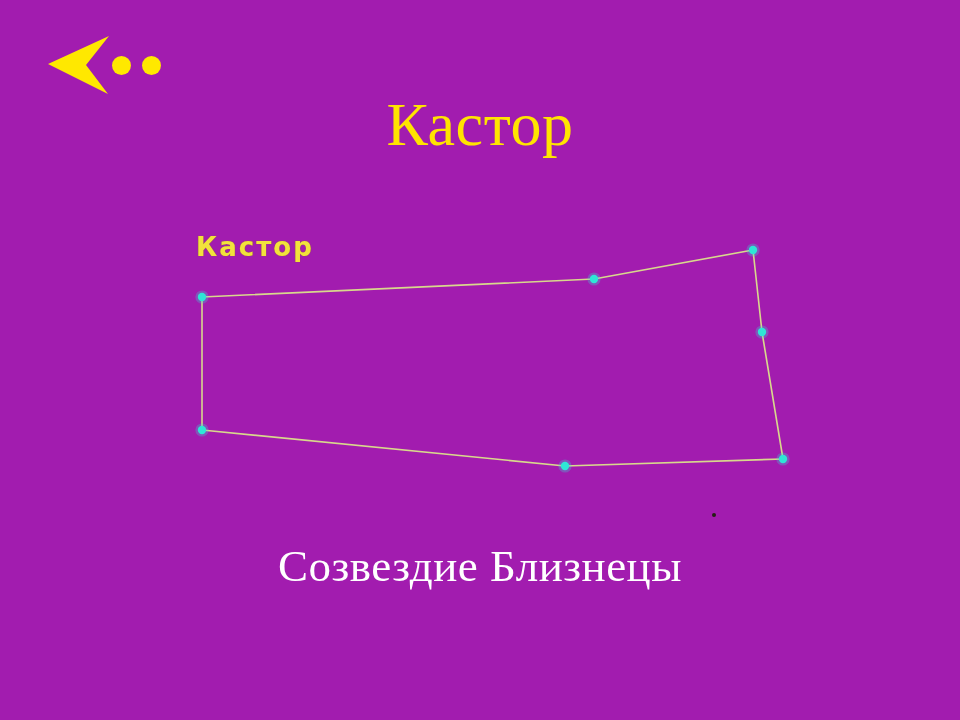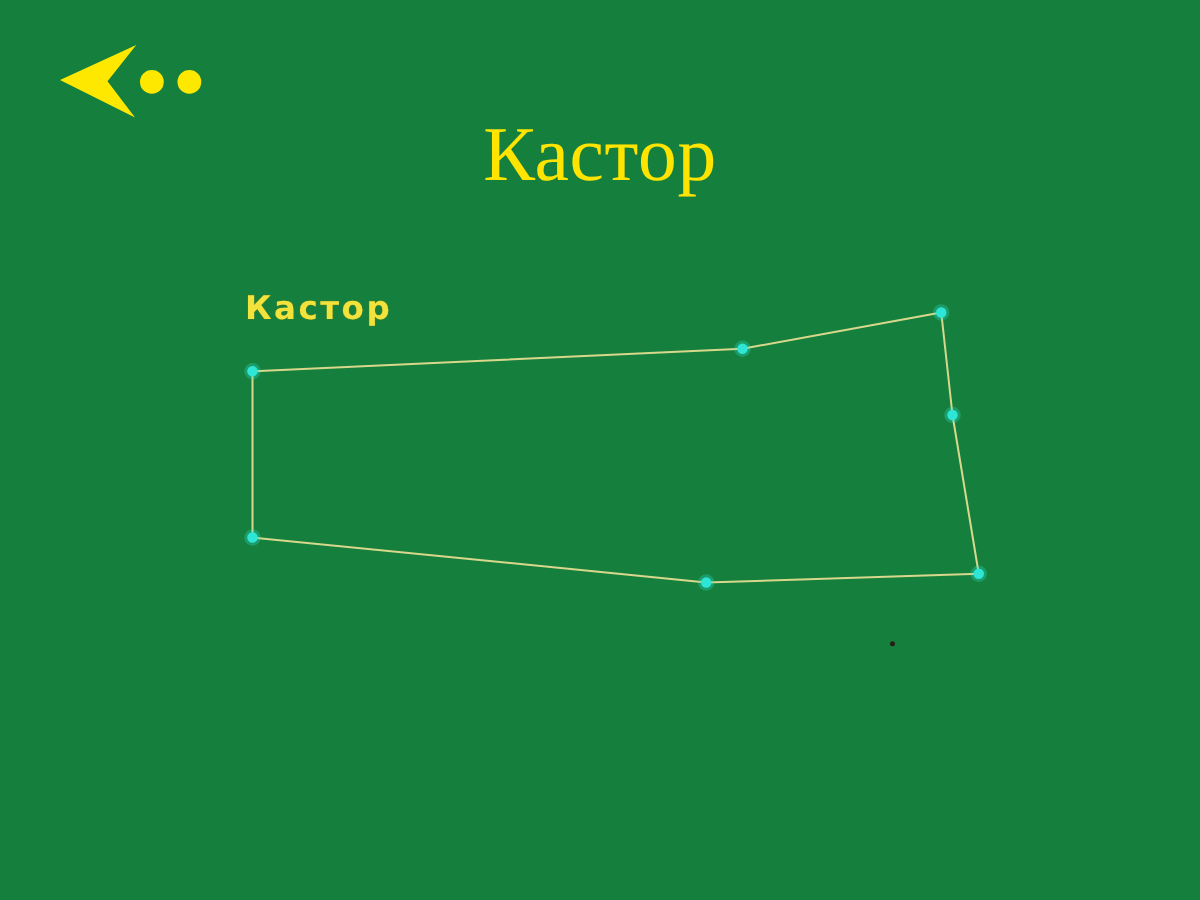--- a/index.html
+++ b/index.html
@@ -15,21 +15,21 @@
     position: relative;
     font-family: "Liberation Serif", "DejaVu Serif", serif;
   }
 
   #slide {
     position: absolute;
     left: 0;
     top: 0;
     width: 960px;
     height: 720px;
-    background: #15803d;
+    background: #a21caf;
     overflow: hidden;
   }
 
   
   #bullet-cluster {
     position: absolute;
     left: 46px;
     top: 34px;
     width: 130px;
     height: 62px;
@@ -164,14 +164,15 @@
           <circle cx="565" cy="466" r="4.2" fill="#2EE6D6"></circle>
           <circle cx="202" cy="430" r="6.6" fill="#2EE6D6" opacity="0.28"></circle>
           <circle cx="202" cy="430" r="4.2" fill="#2EE6D6"></circle>
         </g>
     </svg>
     <div id="star-label-kastor">Кастор</div>
   </div>
 
   <div id="faint-speck"></div>
 
+  <div id="caption">Созвездие Близнецы</div>
 
 </div>
 
 </body></html>

